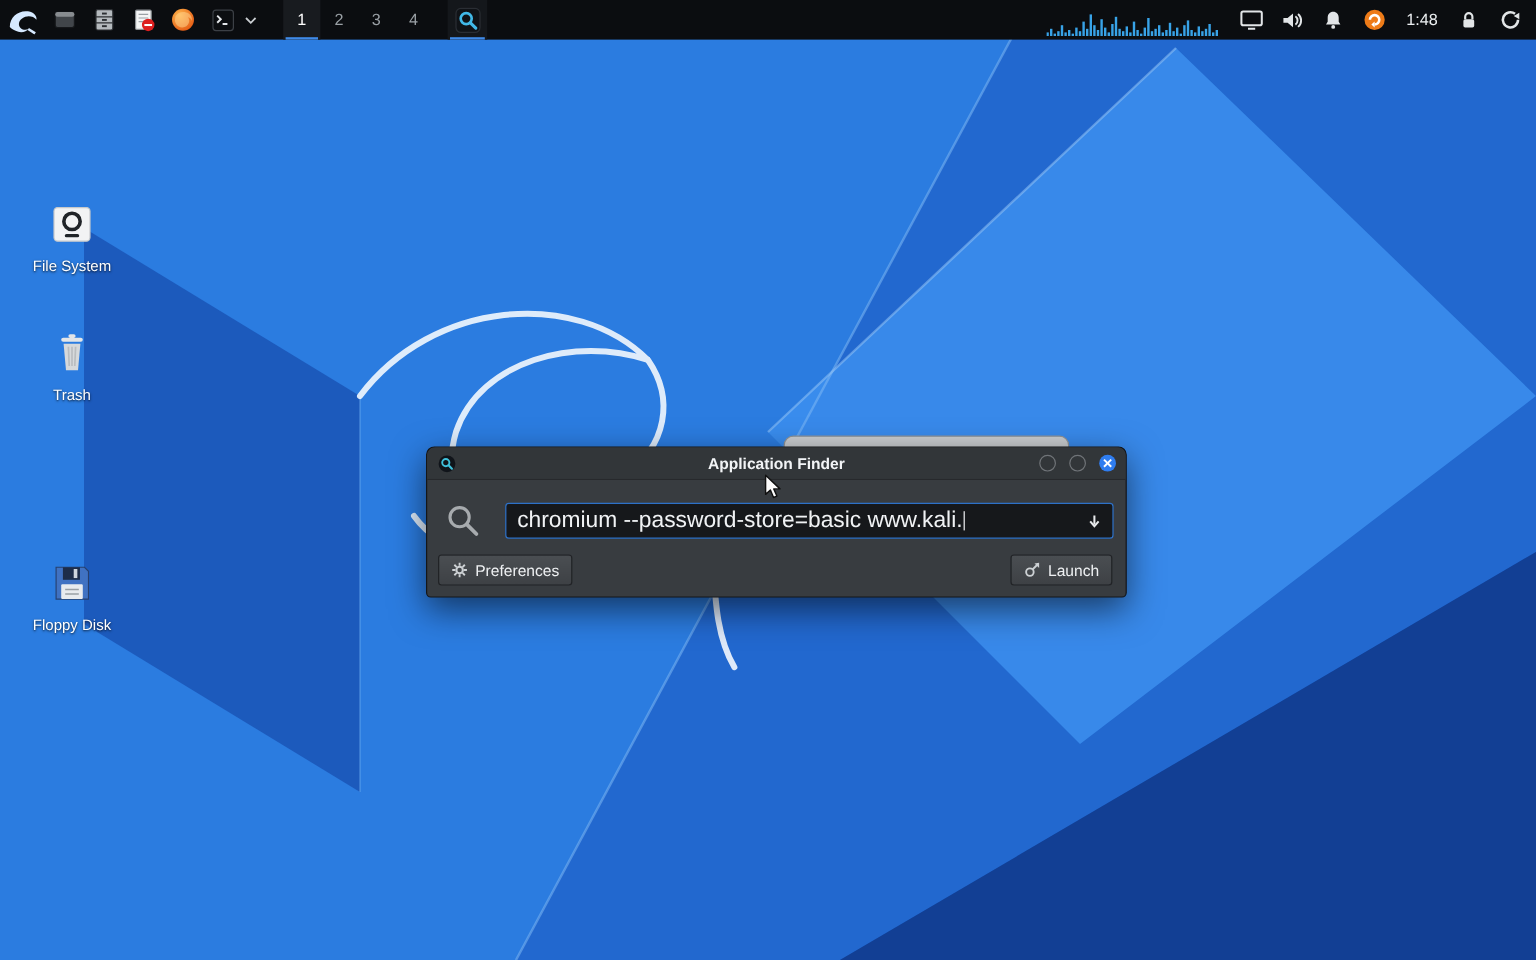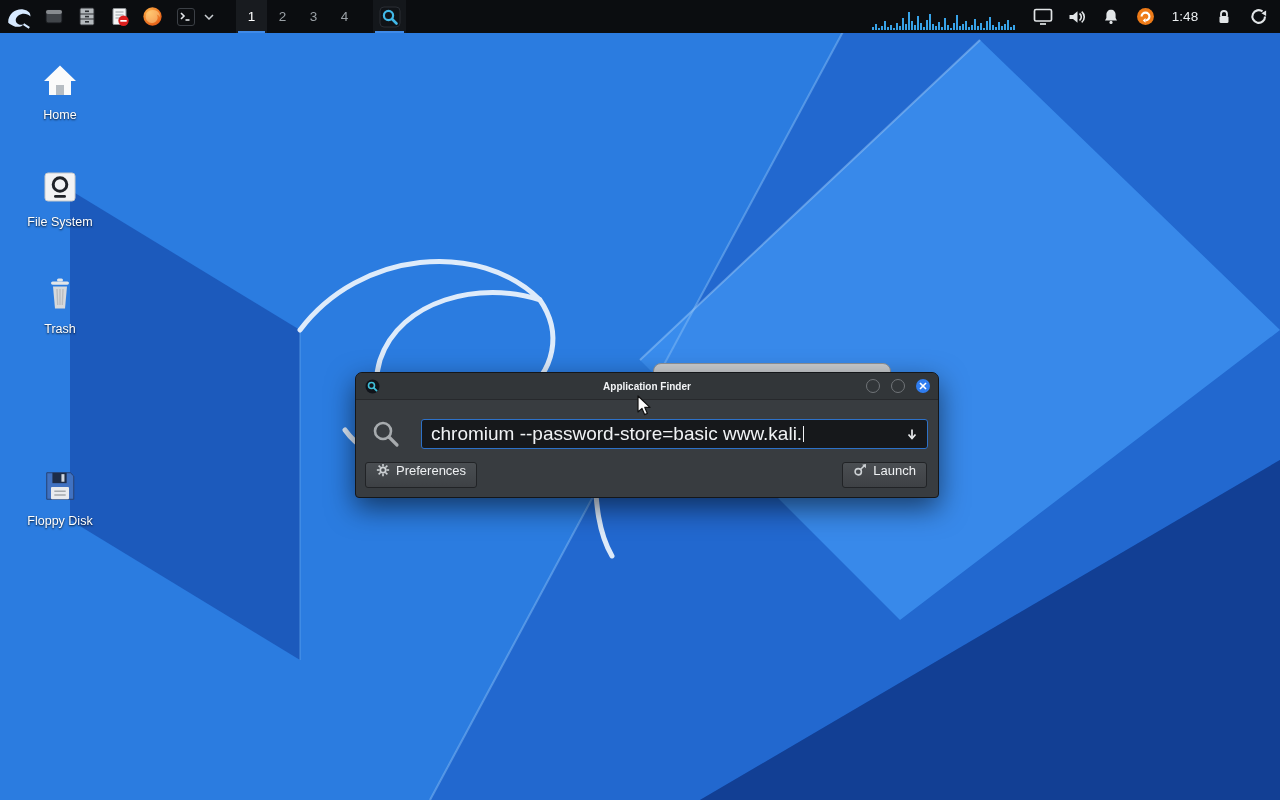--- a/index.html
+++ b/index.html
@@ -41,34 +41,34 @@
            border:1px solid #8f9295; border-radius:8px 8px 0 0; z-index:3; }
 
   
   .dialog { position:absolute; left:355px; top:372px; width:584px; height:126px; z-index:5;
             background:#383c40; border:1px solid #141619; border-radius:7px 7px 4px 4px;
             box-shadow:0 10px 28px rgba(0,0,0,.55); }
   .titlebar { height:27px; background:#30343820; background:#323639; border-bottom:1px solid #27292c;
               border-radius:7px 7px 0 0; position:relative; display:flex; align-items:center; }
   .titlebar .ticon { position:absolute; left:9px; top:6px; }
   .titlebar .title { position:absolute; left:0; right:0; text-align:center; color:#f2f4f6;
-                     font-size:10px; font-weight:bold; }
+                     font-size:13px; font-weight:bold; }
   .controls { position:absolute; right:8px; top:6px; display:flex; gap:11px; }
   .wbtn { width:14px; height:14px; border-radius:50%; border:1.5px solid #707478; }
   .wbtn.close { border:none; background:#2f7df0; display:flex; align-items:center; justify-content:center; }
   .searchrow { display:flex; align-items:center; padding:19px 10px 0 15px; }
   .bigsearch { flex:0 0 auto; margin-right:20px; }
   .entry { flex:1; height:30px; background:#16181b; border:1px solid #2d71c8; border-radius:3px;
            display:flex; align-items:center; position:relative; padding:0 26px 0 9px; }
   .entry .query { color:#f0f2f4; font-size:19px; white-space:pre; }
   .entry .caret { width:1px; height:16px; background:#f0f2f4; margin-left:1px; }
   .entry .combo { position:absolute; right:5px; top:0; bottom:0; width:20px; display:flex;
                   align-items:center; justify-content:center; }
   .btnrow { display:flex; justify-content:space-between; padding:13px 11px 0 9px; }
-  .gbtn { display:flex; gap:6px; height:26px; padding:0 10px;
+  .gbtn { display:flex; align-items:center; gap:6px; height:26px; padding:0 10px;
           background:linear-gradient(#4a4e52,#3e4145); border:1px solid #212326; border-radius:3px;
           color:#eef0f2; font-size:13px; font-family:"Liberation Sans", sans-serif; }
 
   
   .cursor { position:absolute; left:637px; top:395px; z-index:30; }
 </style>
 </head>
 <body>
 
 <div class="stage">
@@ -268,29 +268,20 @@
       </svg>
     </div>
     <div class="tico" style="width:36px; margin-right:4px">
       <svg width="19" height="19" viewBox="0 0 18 18">
         <path d="M12.8 4.2 A6 6 0 1 0 15.2 9" fill="none" stroke="#e2e5e7" stroke-width="2"></path>
         <polygon points="16.2,3.4 16.2,8.6 11.8,6" fill="#e2e5e7"></polygon>
       </svg>
     </div>
   </div>
 
-  <div class="dicon" style="top:58px">
-    <div class="ic">
-      <svg width="38" height="34" viewBox="0 0 38 34">
-        <path d="M19 2.5 L35 18 H30 V32 H8 V18 H3 Z" fill="#fafbfb"></path>
-        <rect x="15" y="22" width="8" height="10" fill="#b6bdc3"></rect>
-      </svg>
-    </div>
-    <div class="lbl">Home</div>
-  </div>
 
   <div class="dicon" style="top:165px">
     <div class="ic">
       <svg width="38" height="36" viewBox="0 0 38 36">
         <rect x="4" y="4" width="30" height="28" rx="3" fill="#f2f3f4" stroke="#c6c9cb"></rect>
         <circle cx="19" cy="15.5" r="6.8" fill="none" stroke="#202428" stroke-width="3"></circle>
         <rect x="13" y="26" width="12" height="2.8" rx="1.4" fill="#202428"></rect>
       </svg>
     </div>
     <div class="lbl">File System</div>

